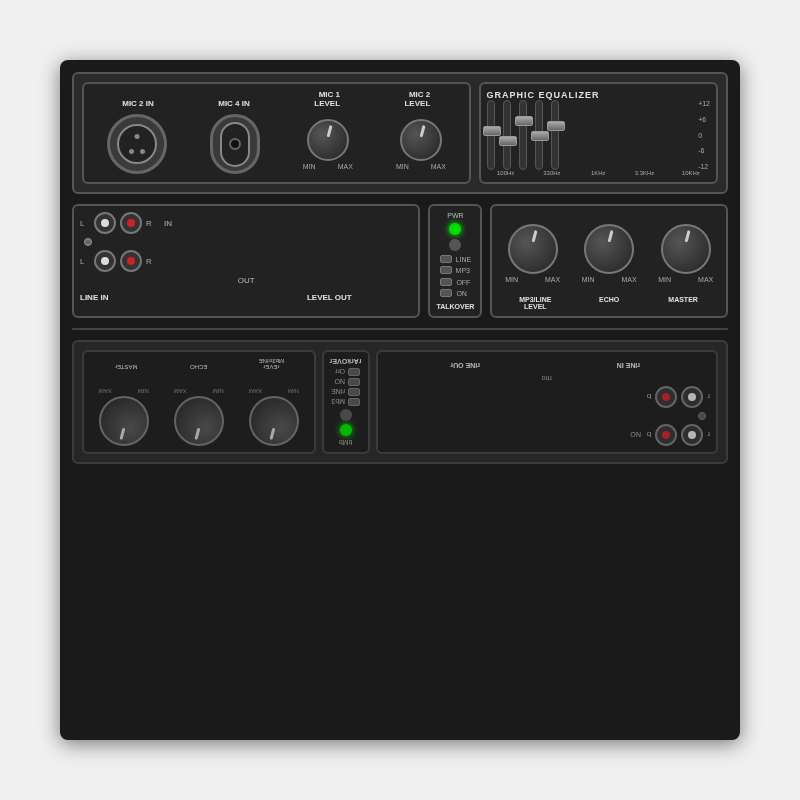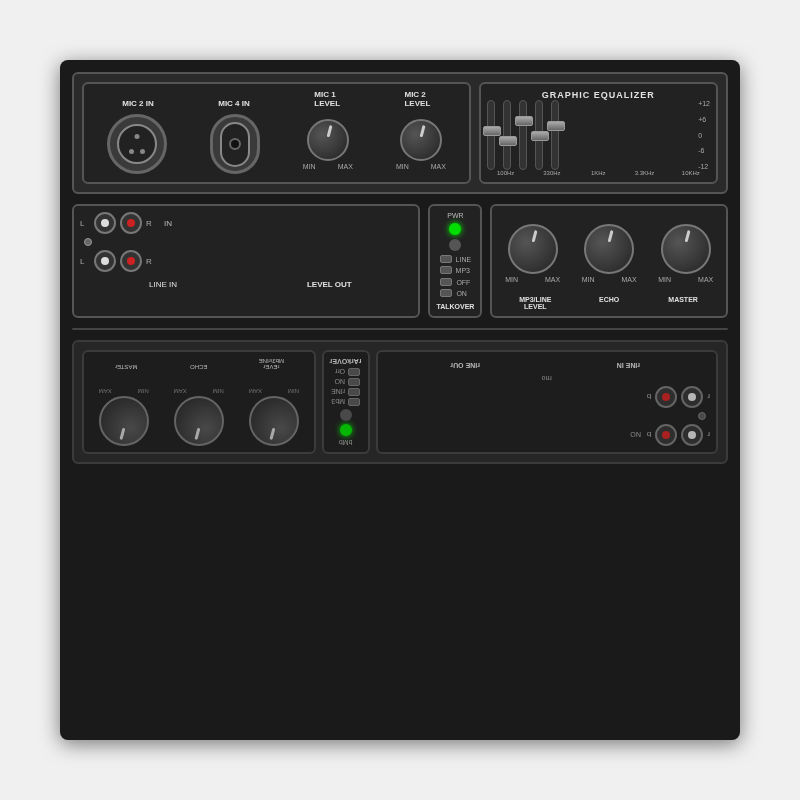--- a/index.html
+++ b/index.html
@@ -143,21 +143,20 @@
       justify-content: space-between;
       width: 50px;
       color: #aaa;
       font-size: 7px;
     }
 
     .eq-title {
       color: #e0e0e0;
       font-size: 9px;
       font-weight: bold;
-      text-align: center;
       letter-spacing: 1px;
     }
 
     .eq-body {
       display: flex;
       gap: 4px;
       flex: 1;
     }
 
     .eq-sliders {
@@ -329,21 +328,21 @@
       display: flex;
       justify-content: space-around;
       align-items: flex-end;
       padding-bottom: 2px;
     }
 
     .top-label {
       color: #e0e0e0;
       font-size: 8px;
       font-weight: bold;
-      text-align: left;
+      text-align: right;
     }
 
     .eq-wrapper {
       border: 2px solid #555;
       border-radius: 6px;
       background: #222;
       padding: 6px;
       flex: 1.2;
       display: flex;
       flex-direction: column;
@@ -492,23 +491,24 @@
         <div class="rca-pair">
           <div class="rca-jack">
             <div class="rca-center white"></div>
           </div>
           <div class="rca-jack">
             <div class="rca-center"></div>
           </div>
         </div>
         <span class="channel-label" style="color:#aaa;font-size:8px;">R</span>
       </div>
+      <div style="color:#bbb;font-size:8px;text-align:center;">OUT</div>
 
       <div style="display:flex;gap:0;margin-top:4px;">
-        <span style="color:#e0e0e0;font-size:8px;font-weight:normal;flex:1;text-align:center;">LINE IN</span>
+        <span style="color:#e0e0e0;font-size:8px;font-weight:bold;flex:1;">LINE IN</span>
         <span style="color:#e0e0e0;font-size:8px;font-weight:bold;flex:1;text-align:center;">LEVEL OUT</span>
       </div>
     </div>
 
     <div style="border:2px solid #555;border-radius:6px;background:#222;padding:6px;display:flex;flex-direction:column;align-items:center;gap:4px;justify-content:center;">
       <span style="color:#bbb;font-size:7px;">PWR</span>
       <div class="led-green"></div>
       <div class="led-grey"></div>
 
       <div class="switch-group">

